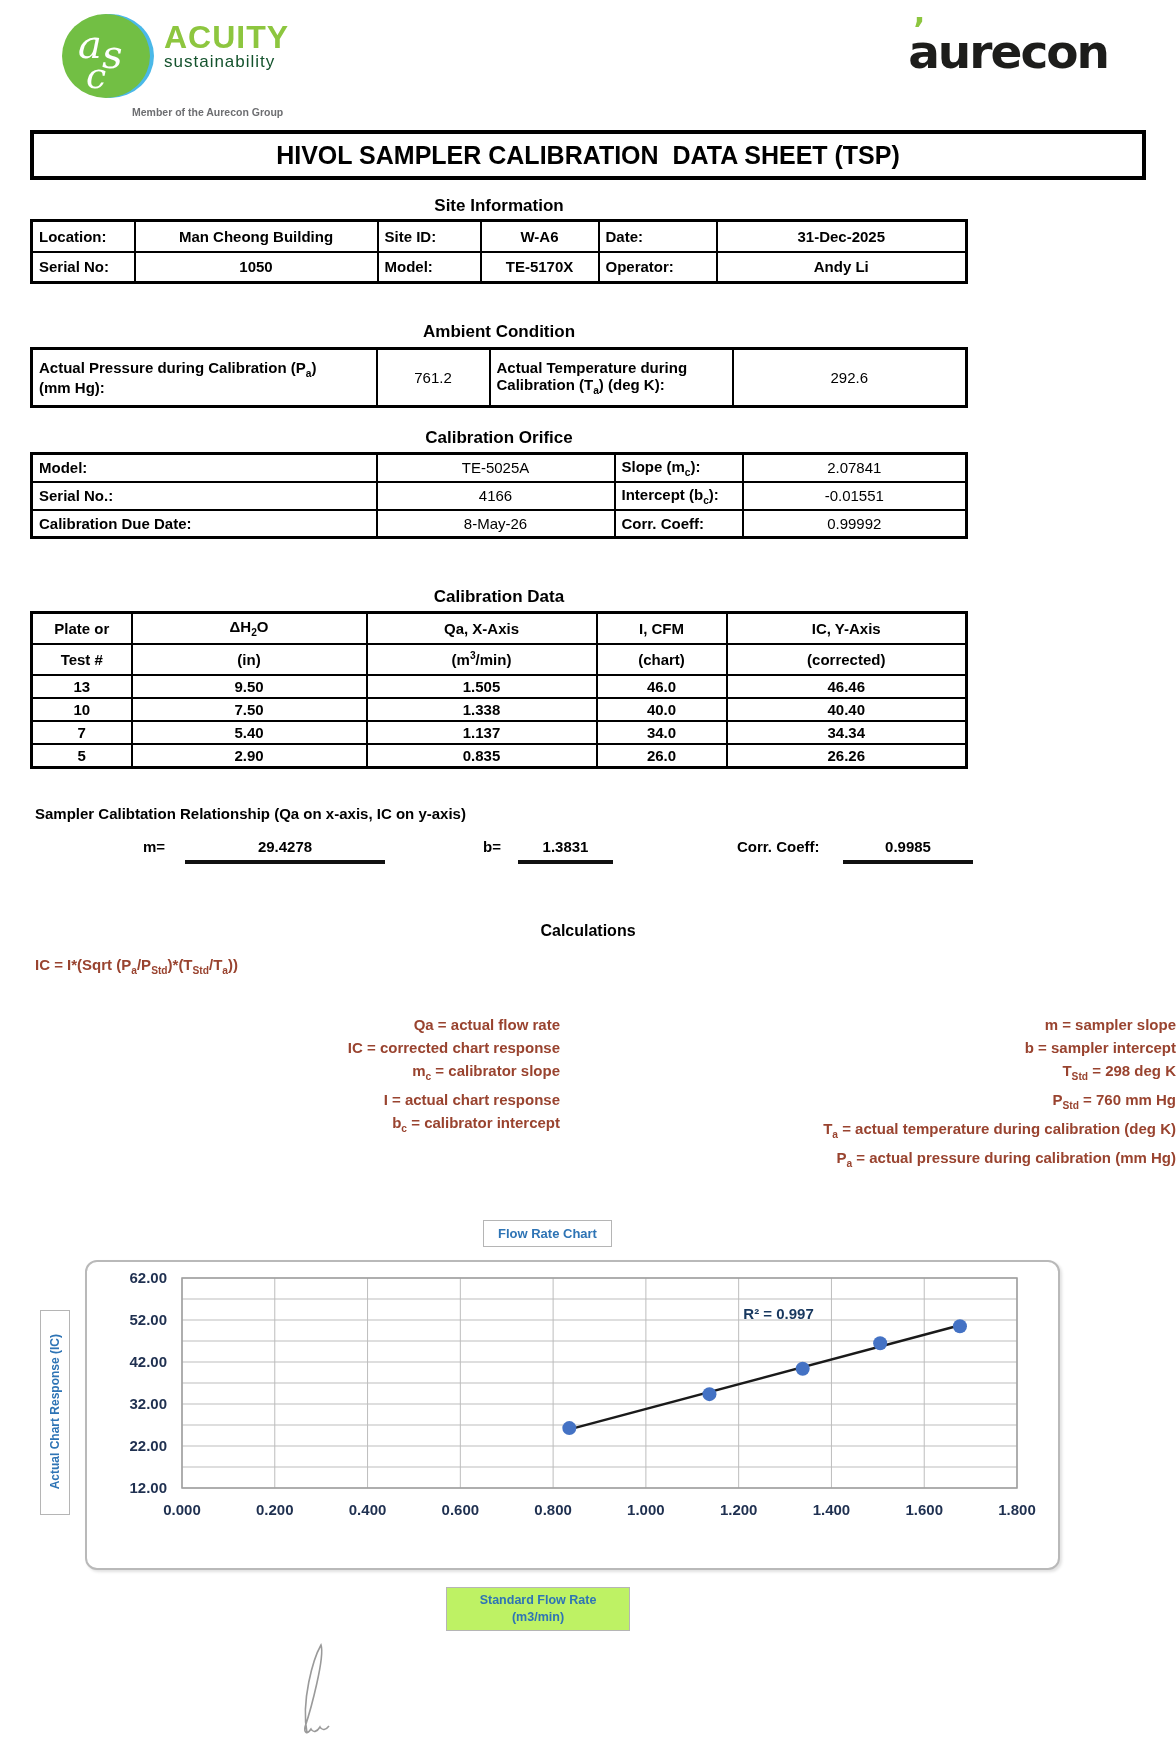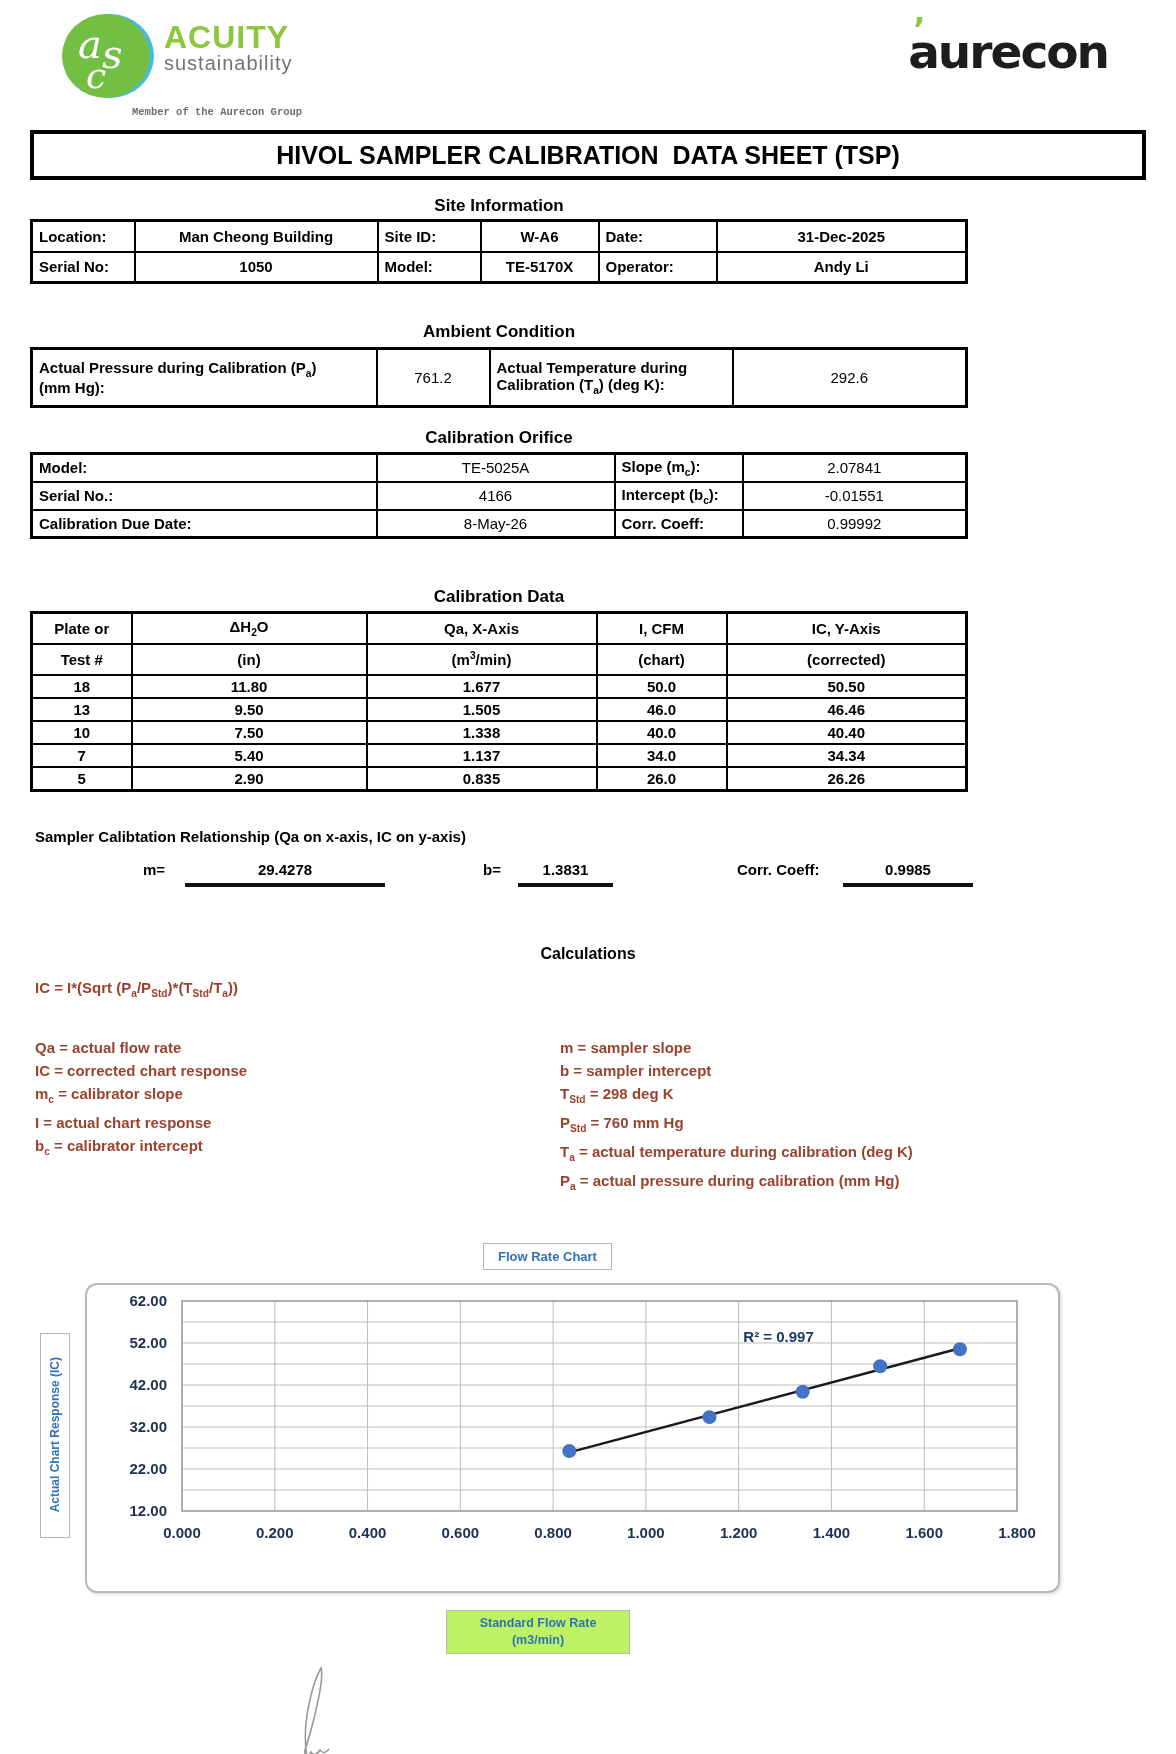--- a/index.html
+++ b/index.html
@@ -9,22 +9,22 @@
     font-family:"Liberation Sans", sans-serif; color:#000;
   }
   sub, sup { font-size:68%; }
 
   
   .header { display:flex; justify-content:space-between; align-items:flex-start; padding:12px 68px 0 60px; height:104px; }
   .logo-left { display:flex; flex-direction:column; }
   .logo-row { display:flex; align-items:flex-start; }
   .logo-text { margin-left:8px; margin-top:10px; }
   .logo-title { font-size:32px; font-weight:800; color:#8DC63F; letter-spacing:1px; line-height:30px; }
-  .logo-sub { font-size:20px; color:#737373; letter-spacing:1px; }
-  .logo-member { font-size:10.5px; font-weight:bold; color:#6D6E71; margin-top:6px; margin-left:72px;font-family:Liberation Mono, monospace; }
+  .logo-sub { font-size:17px; color:#14532d; letter-spacing:1px; }
+  .logo-member { font-size:10.5px; font-weight:bold; color:#6D6E71; margin-top:6px; margin-left:72px; }
   .aurecon { position:relative; margin-top:16px; font-family:"DejaVu Sans", sans-serif; font-weight:800; font-size:47px; letter-spacing:-2px; color:#1D1D1B; line-height:1; }
   .aurecon .mark { position:absolute; top:-15px; left:5px; color:#8DC63F; font-size:32px; font-weight:bold; letter-spacing:0; }
 
   
   .title-box { margin:26px 30px 0 30px; border:4px solid #000; height:50px; line-height:42px;
     text-align:center; font-size:25px; font-weight:bold; white-space:pre; }
 
   .content { width:938px; margin-left:30px; }
   .sec-heading { text-align:center; font-size:17px; font-weight:bold; }
 
@@ -57,21 +57,21 @@
   .rel-row { position:relative; height:52px; margin-top:8px; font-size:15px; font-weight:bold; }
   .rel-row .fld { position:absolute; top:8px; }
   .uline { border-bottom:4px solid #111; text-align:center; padding-bottom:5px; }
   .rel-m-lbl { left:143px; } .rel-m-val { left:185px; width:200px; }
   .rel-b-lbl { left:483px; } .rel-b-val { left:518px; width:95px; }
   .rel-c-lbl { left:737px; } .rel-c-val { left:843px; width:130px; }
 
   
   .calc-heading { margin-top:40px; text-align:center; font-size:16px; font-weight:bold; }
   .formulas { margin:12px 0 0 35px; color:#99432F; font-size:15px; font-weight:bold; line-height:25px; }
-  .defs { display:flex; margin:30px 0 0 35px; color:#99432F; font-size:15px; font-weight:bold; }
+  .defs { display:flex; margin:30px 0 0 35px; color:#99432F; font-size:15px; font-weight:bold;text-align:right; }
   .defs-left { width:525px; } .defs-right { flex:1; }
   .defs div { line-height:23px; }
 
   
   .chart-wrap { position:relative; width:940px; height:423px; margin-top:40px; }
   .chart-titlebox { position:absolute; left:483px; top:5px; border:1.5px solid #b5b5b5; background:#fff;
     padding:5px 14px; font-size:13px; font-weight:bold; color:#2E74B5; }
   .chart-frame { position:absolute; left:85px; top:45px; width:975px; height:310px;
     border:2px solid #b9b9b9; border-radius:12px; background:#fff; box-shadow:2px 2px 3px rgba(0,0,0,0.12); }
   .chart-ylabelbox { position:absolute; left:40px; top:95px; width:30px; height:205px; border:1.5px solid #b5b5b5;
@@ -210,27 +210,20 @@
       <th>Qa, X-Axis</th>
       <th>I, CFM</th>
       <th>IC, Y-Axis</th>
     </tr>
     <tr>
       <th>Test #</th>
       <th>(in)</th>
       <th>(m<sup>3</sup>/min)</th>
       <th>(chart)</th>
       <th>(corrected)</th>
-    </tr>
-    <tr>
-      <td>18</td>
-      <td>11.80</td>
-      <td>1.677</td>
-      <td>50.0</td>
-      <td>50.50</td>
     </tr>
     <tr>
       <td>13</td>
       <td>9.50</td>
       <td>1.505</td>
       <td>46.0</td>
       <td>46.46</td>
     </tr>
     <tr>
       <td>10</td>

